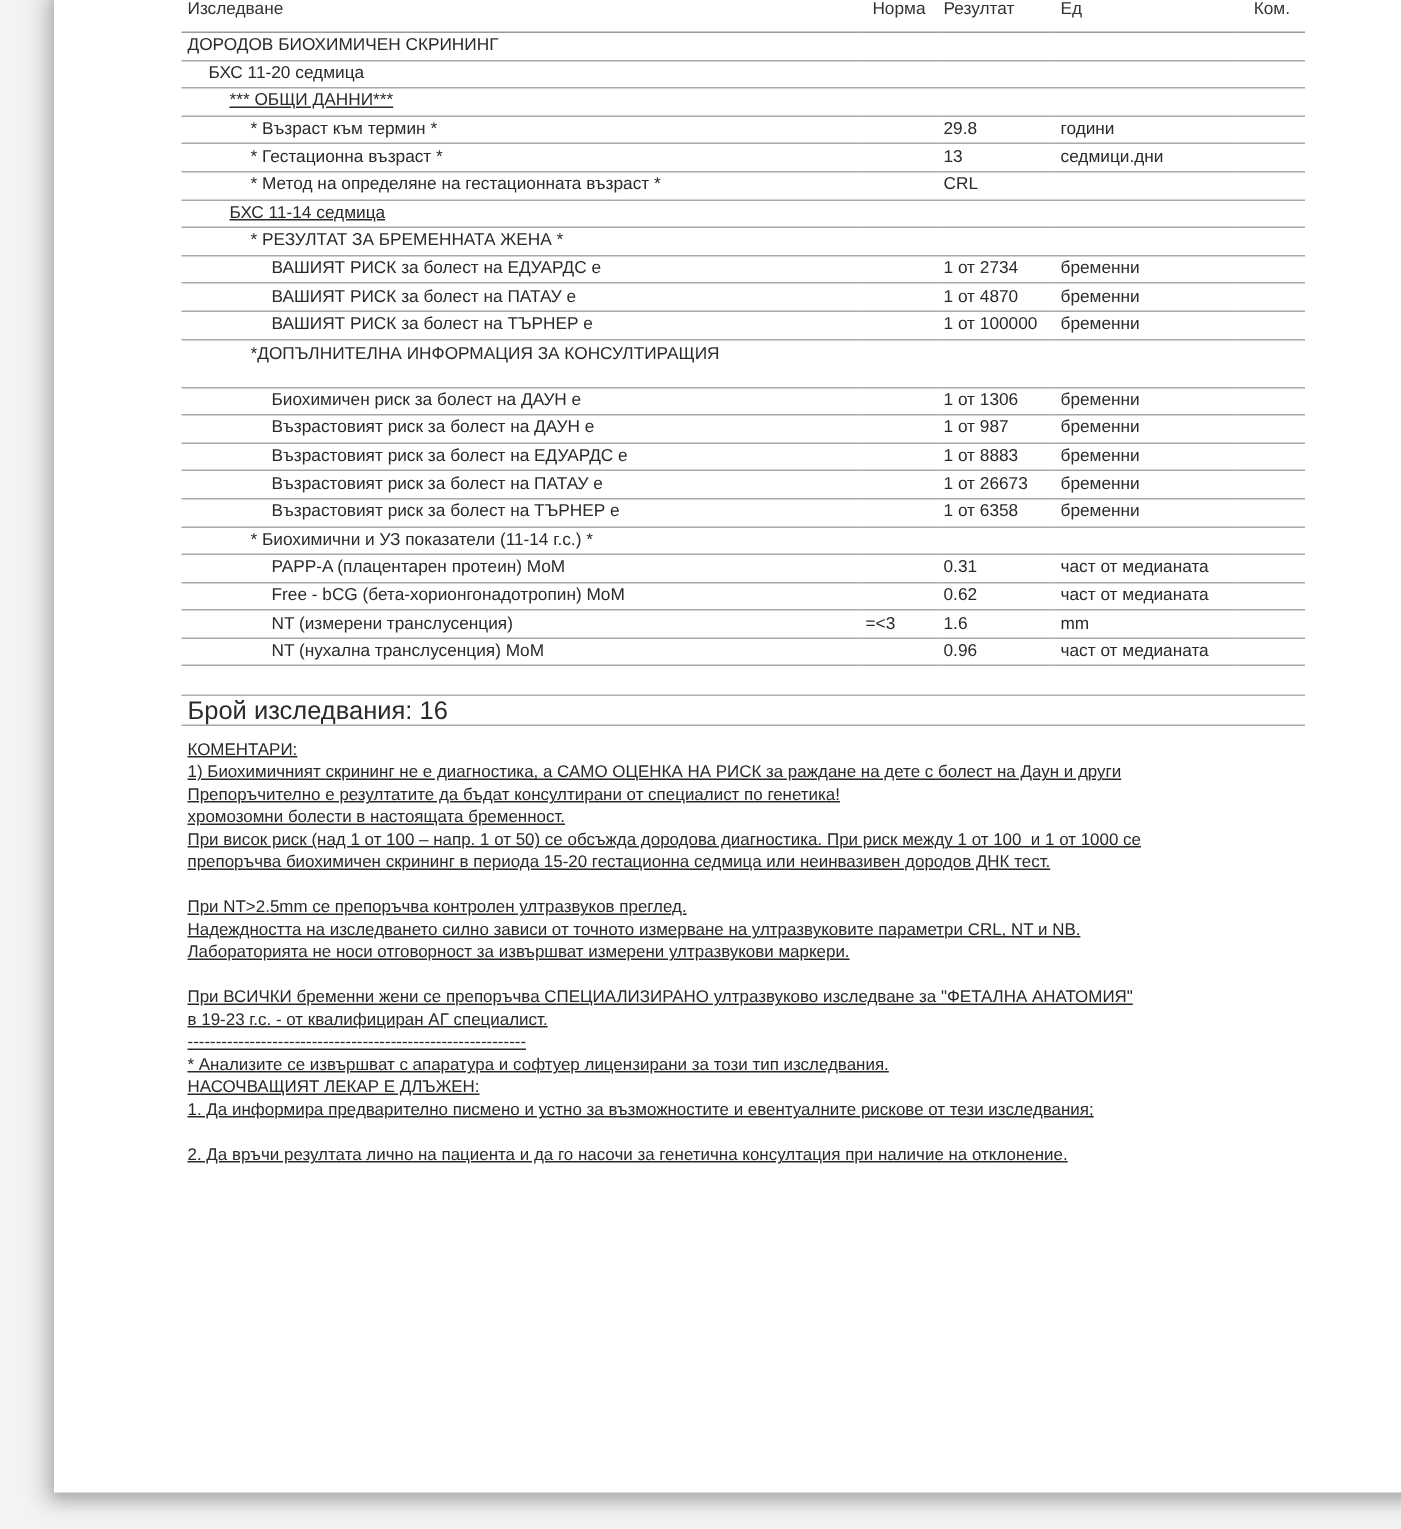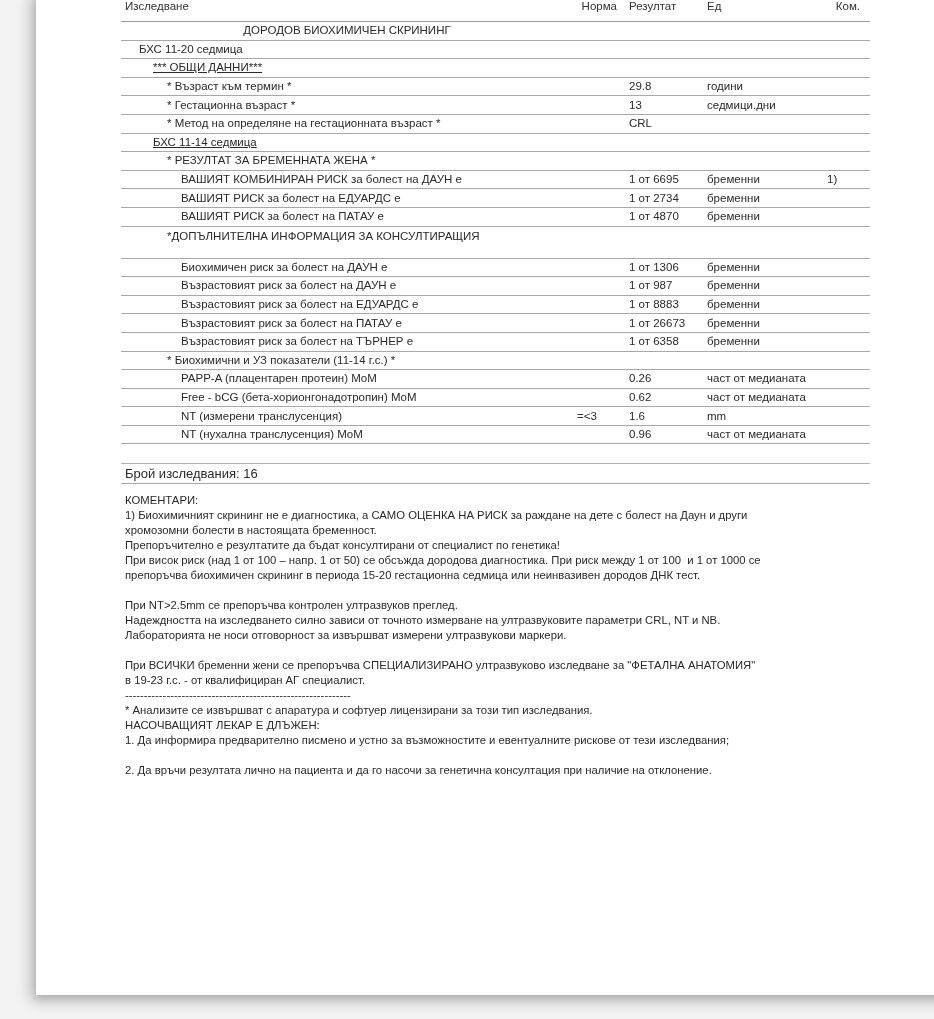--- a/index.html
+++ b/index.html
@@ -61,41 +61,41 @@
       height: 30px;
       vertical-align: top;
       padding-top: 1px;
     }
     .col-name { width: 452px; }
     .col-norm { width: 52px; }
     .col-res  { width: 78px; }
     .col-unit { width: 120px; }
     .col-com  { width: 47px; }
     td.norm { text-align: left; padding-left: 4px !important; }
-    .l0 { padding-left: 4px !important; text-align: center; }
+    .l0 { padding-left: 4px !important; }
     .l1 { padding-left: 18px !important; }
     .l2 { padding-left: 32px !important; text-decoration: underline; }
     .l3 { padding-left: 46px !important; }
     .l4 { padding-left: 60px !important; }
     .spacer { height: 19px; border-bottom: 1px solid #b0b0b0; }
     .count-row {
-      font-size: 13px;
+      font-size: 17px;
       padding: 0 4px;
       height: 19px;
       line-height: 19px;
       border-bottom: 1px solid #a8a8a8;
     }
     .comments {
       margin-top: 9px;
       padding-left: 4px;
       font-size: 11.3px;
       line-height: 15px;
       color: #2a2a2a;
     }
-    .comments p { margin: 0; white-space: pre-wrap; }
+    .comments p { margin: 0; white-space: pre-wrap; text-decoration: underline; }
     .comments .gap { height: 15px; }
   </style>
 </head>
 <body>
 
 <div class="page">
   <div class="content">
     <table class="results">
       <colgroup>
         <col class="col-name">
@@ -164,37 +164,37 @@
             <td></td>
           </tr>
           <tr>
             <td class="l3">* РЕЗУЛТАТ ЗА БРЕМЕННАТА ЖЕНА *</td>
             <td class="norm"></td>
             <td></td>
             <td></td>
             <td></td>
           </tr>
           <tr>
-            <td class="l4">ВАШИЯТ КОМБИНИРАН РИСК за болест на ДАУН е</td>
-            <td class="norm"></td>
-            <td>1 от 6695</td>
-            <td>бременни</td>
-            <td>1)</td>
-          </tr>
-          <tr>
             <td class="l4">ВАШИЯТ РИСК за болест на ЕДУАРДС е</td>
             <td class="norm"></td>
             <td>1 от 2734</td>
             <td>бременни</td>
             <td></td>
           </tr>
           <tr>
             <td class="l4">ВАШИЯТ РИСК за болест на ПАТАУ е</td>
             <td class="norm"></td>
             <td>1 от 4870</td>
+            <td>бременни</td>
+            <td></td>
+          </tr>
+          <tr>
+            <td class="l4">ВАШИЯТ РИСК за болест на ТЪРНЕР е</td>
+            <td class="norm"></td>
+            <td>1 от 100000</td>
             <td>бременни</td>
             <td></td>
           </tr>
           <tr class="tall">
             <td class="l3">*ДОПЪЛНИТЕЛНА ИНФОРМАЦИЯ ЗА КОНСУЛТИРАЩИЯ</td>
             <td class="norm"></td>
             <td></td>
             <td></td>
             <td></td>
           </tr>
@@ -236,21 +236,21 @@
           <tr>
             <td class="l3">* Биохимични  и УЗ показатели (11-14 г.с.) *</td>
             <td class="norm"></td>
             <td></td>
             <td></td>
             <td></td>
           </tr>
           <tr>
             <td class="l4">PAPP-A (плацентарен протеин) MoM</td>
             <td class="norm"></td>
-            <td>0.26</td>
+            <td>0.31</td>
             <td>част от медианата</td>
             <td></td>
           </tr>
           <tr>
             <td class="l4">Free - bCG (бета-хорионгонадотропин) MoM</td>
             <td class="norm"></td>
             <td>0.62</td>
             <td>част от медианата</td>
             <td></td>
           </tr>
@@ -269,22 +269,22 @@
             <td></td>
           </tr>
         </tbody>
     </table>
     <div class="spacer"></div>
     <div class="count-row">Брой изследвания: 16</div>
     <div class="comments">
       <p>КОМЕНТАРИ:</p>
       <div id="comment-lines">
           <p>1) Биохимичният скрининг не е диагностика, а САМО ОЦЕНКА НА РИСК за раждане на дете с болест на Даун и други</p>
+          <p>Препоръчително е резултатите да бъдат консултирани от специалист по генетика!</p>
           <p>хромозомни болести в настоящата бременност.</p>
-          <p>Препоръчително е резултатите да бъдат консултирани от специалист по генетика!</p>
           <p>При висок риск (над 1 от 100 – напр. 1 от 50) се обсъжда дородова диагностика. При риск между 1 от 100  и 1 от 1000 се</p>
           <p>препоръчва биохимичен скрининг в периода 15-20 гестационна седмица или неинвазивен дородов ДНК тест.</p>
           <p class="gap"></p>
           <p>При NT&gt;2.5mm се препоръчва контролен ултразвуков преглед.</p>
           <p>Надеждността на изследването силно зависи от точното измерване на ултразвуковите параметри CRL, NT и NB.</p>
           <p>Лабораторията не носи отговорност за извършват измерени ултразвукови маркери.</p>
           <p class="gap"></p>
           <p>При ВСИЧКИ бременни жени се препоръчва СПЕЦИАЛИЗИРАНО ултразвуково изследване за "ФЕТАЛНА АНАТОМИЯ"</p>
           <p>в 19-23 г.с. - от квалифициран АГ специалист.</p>
           <p>------------------------------------------------------------</p>

